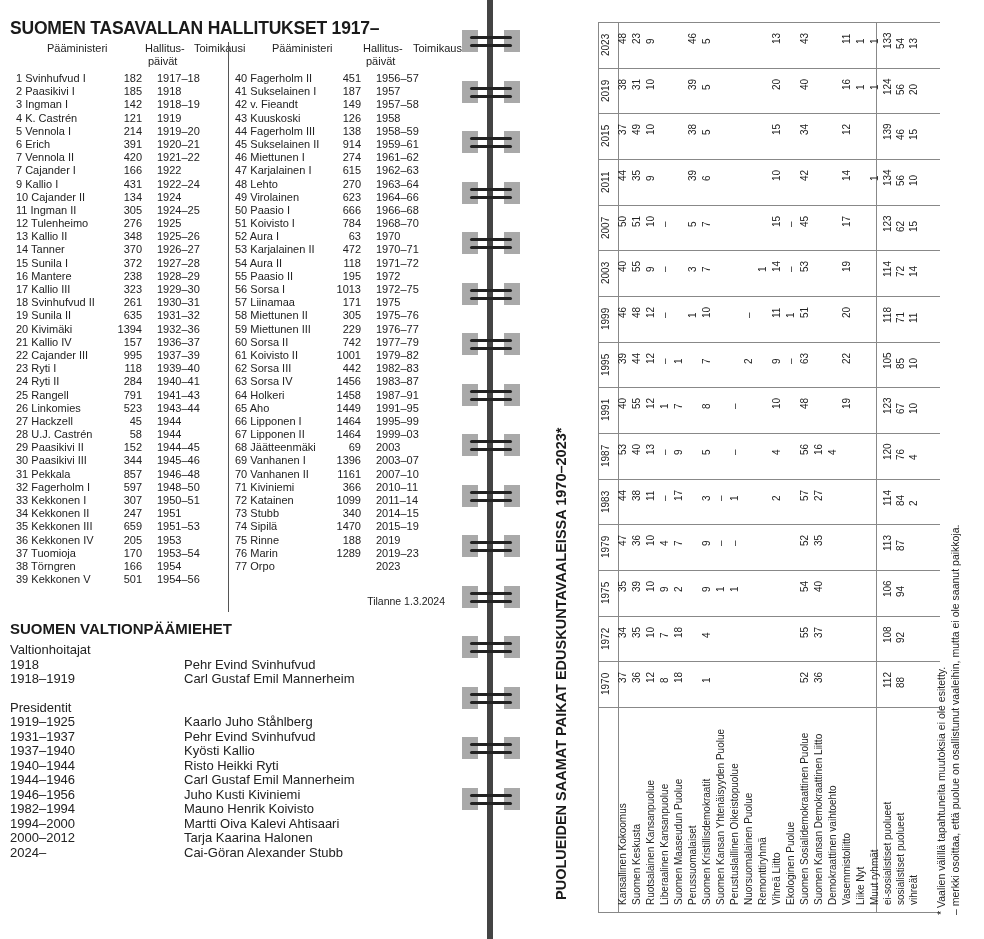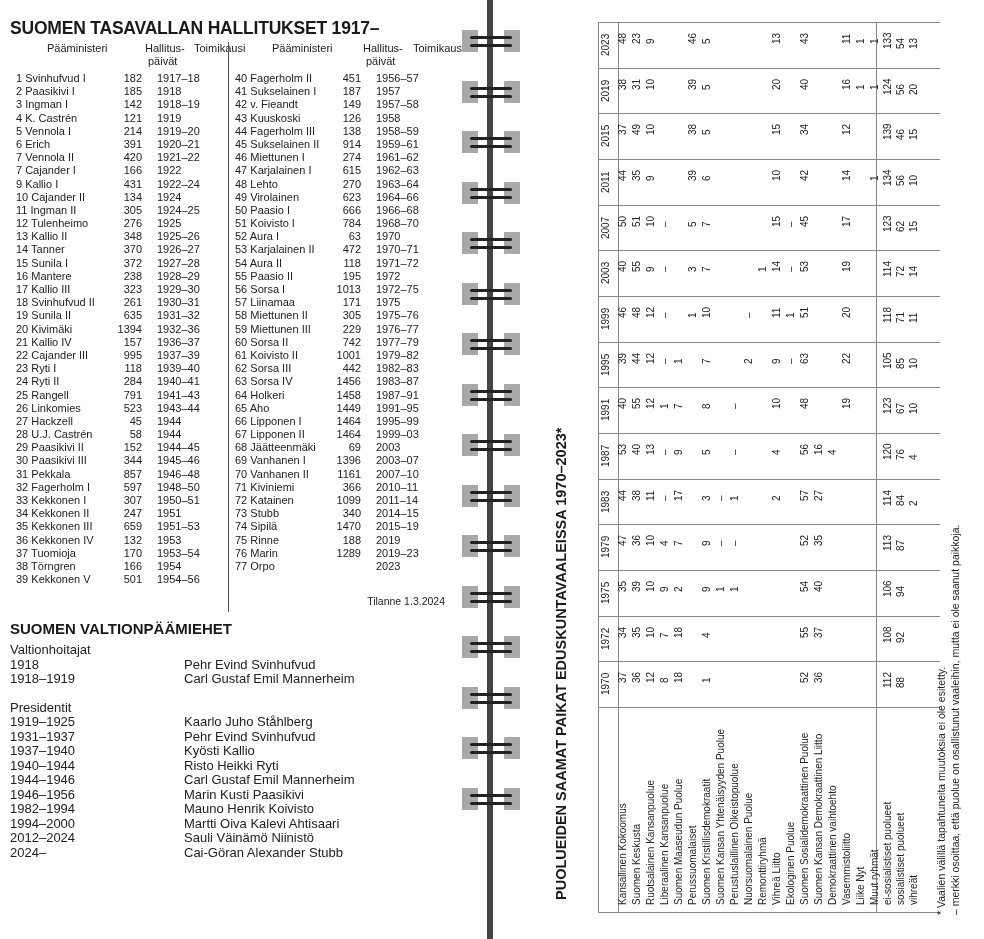--- a/index.html
+++ b/index.html
@@ -223,21 +223,21 @@
             <span class="dy">247</span>
             <span class="pd">1951</span>
           </div>
           <div class="row">
             <span class="nm">35 Kekkonen III</span>
             <span class="dy">659</span>
             <span class="pd">1951–53</span>
           </div>
           <div class="row">
             <span class="nm">36 Kekkonen IV</span>
-            <span class="dy">132</span>
+            <span class="dy">205</span>
             <span class="pd">1953</span>
           </div>
           <div class="row">
             <span class="nm">37 Tuomioja</span>
             <span class="dy">170</span>
             <span class="pd">1953–54</span>
           </div>
           <div class="row">
             <span class="nm">38 Törngren</span>
             <span class="dy">166</span>
@@ -482,33 +482,33 @@
         <div class="hr">
           <span class="y">1940–1944</span>
           <span class="n">Risto Heikki Ryti</span>
         </div>
         <div class="hr">
           <span class="y">1944–1946</span>
           <span class="n">Carl Gustaf Emil Mannerheim</span>
         </div>
         <div class="hr">
           <span class="y">1946–1956</span>
-          <span class="n">Marin Kusti Paasikivi</span>
+          <span class="n">Juho Kusti Kiviniemi</span>
         </div>
         <div class="hr">
           <span class="y">1982–1994</span>
           <span class="n">Mauno Henrik Koivisto</span>
         </div>
         <div class="hr">
           <span class="y">1994–2000</span>
           <span class="n">Martti Oiva Kalevi Ahtisaari</span>
         </div>
         <div class="hr">
-          <span class="y">2012–2024</span>
-          <span class="n">Sauli Väinämö Niinistö</span>
+          <span class="y">2000–2012</span>
+          <span class="n">Tarja Kaarina Halonen</span>
         </div>
         <div class="hr">
           <span class="y">2024–</span>
           <span class="n">Cai-Göran Alexander Stubb</span>
         </div>
       </div>
     </div>
 </div>
 
 <div class="binding" id="binding">

